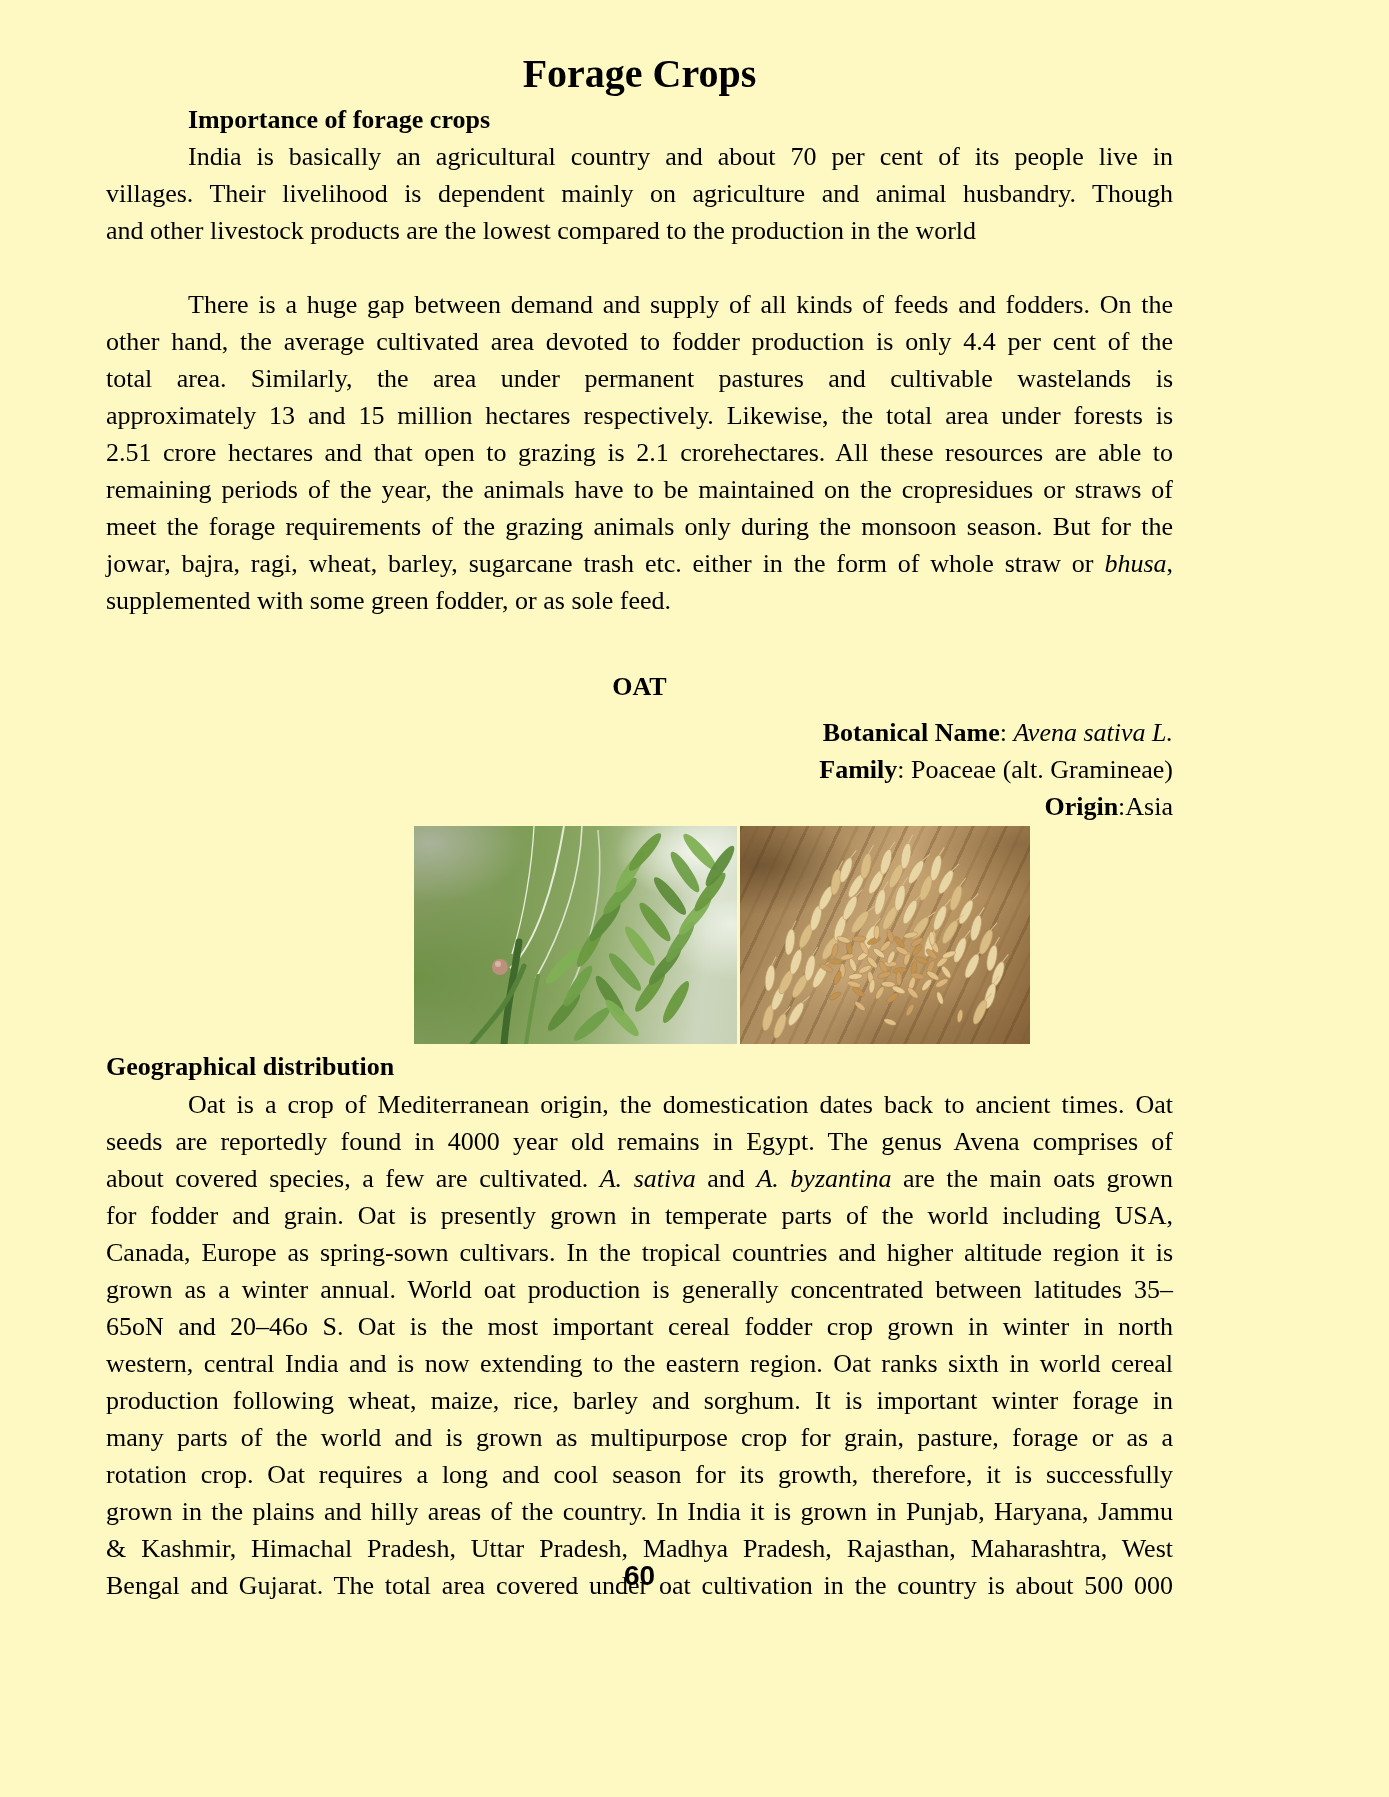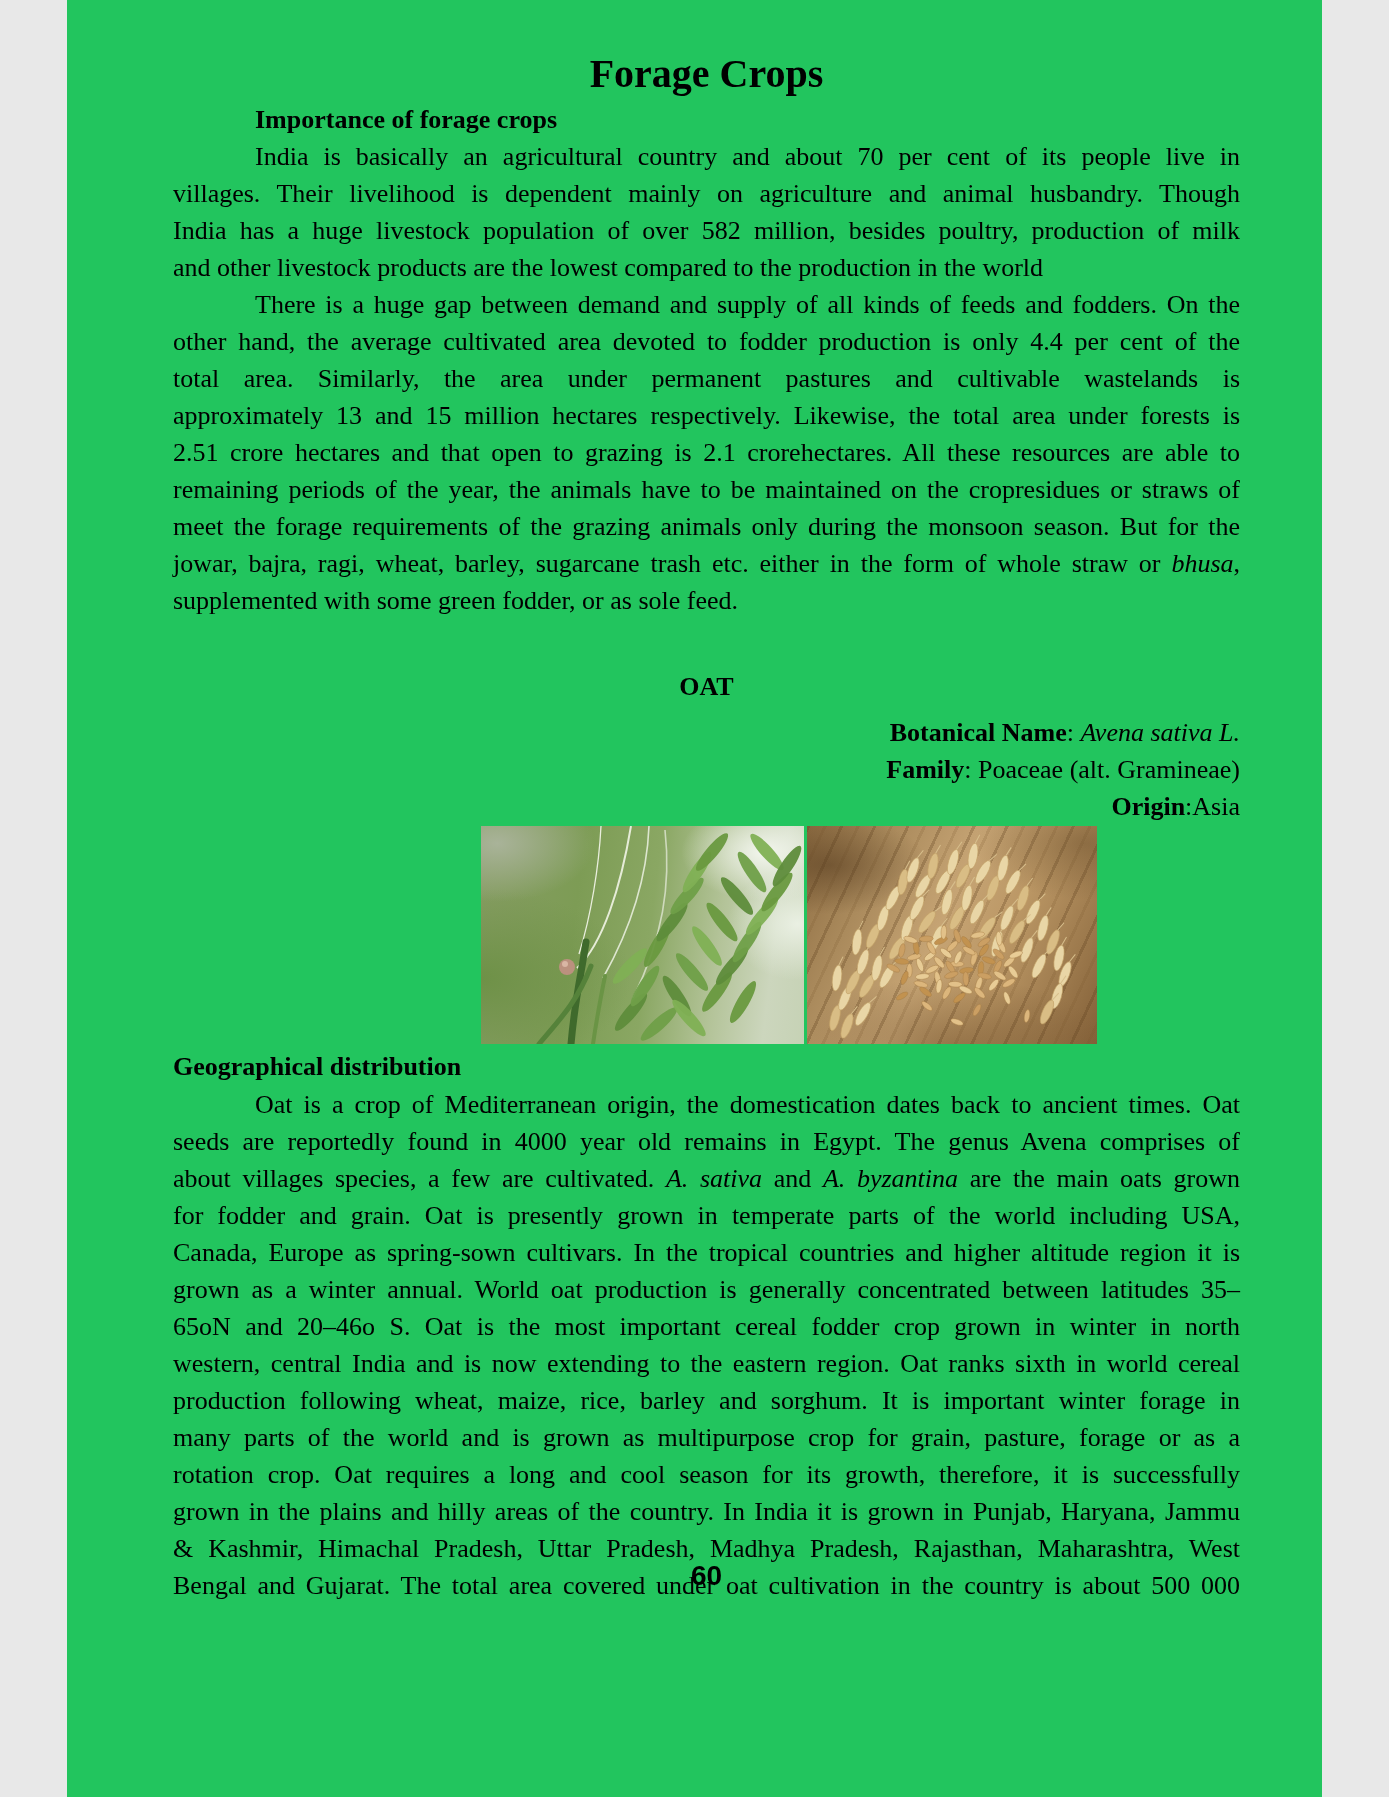--- a/index.html
+++ b/index.html
@@ -1,19 +1,19 @@
 <!DOCTYPE html>
 <html><head>
 <meta charset="utf-8">
 <style>
   html,body{margin:0;padding:0;background:#e8e8e8;}
   .page{
     position:relative;
-    width:1255px;height:1797px;
-    background:#22c55e;
+    width:1389px;height:1797px;
+    background:#fef9c3;
     font-family:"Liberation Serif","DejaVu Serif",serif;
     color:#000;
     overflow:hidden;
     margin:0 auto;
   }
   .abs{position:absolute;}
   .col{left:106px;width:1067px;}
   .title{
     top:50px;
     font-size:40px;font-weight:bold;
@@ -64,21 +64,20 @@
 
 <div class="page">
 
   <div class="abs col title">Forage Crops</div>
 
   <div class="abs h-bold h-indent">Importance of forage crops</div>
 
   <div class="abs col para p1">
       <div class="line j indent"><span>India is basically an agricultural country and about 70 per cent of its people live in</span></div>
       <div class="line j"><span>villages. Their livelihood is dependent mainly on agriculture and animal husbandry. Though</span></div>
-      <div class="line j"><span>India has a huge livestock population of over 582 million, besides poultry, production of milk</span></div>
       <div class="line l"><span>and other livestock products are the lowest compared to the production in the world</span></div>
     </div>
 
   <div class="abs col para p2">
       <div class="line j indent"><span>There is a huge gap between demand and supply of all kinds of feeds and fodders. On the</span></div>
       <div class="line j"><span>other hand, the average cultivated area devoted to fodder production is only 4.4 per cent of the</span></div>
       <div class="line j"><span>total area. Similarly, the area under permanent pastures and cultivable wastelands is</span></div>
       <div class="line j"><span>approximately 13 and 15 million hectares respectively. Likewise, the total area under forests is</span></div>
       <div class="line j"><span>2.51 crore hectares and that open to grazing is 2.1 crorehectares. All these resources are able to</span></div>
       <div class="line j"><span>remaining periods of the year, the animals have to be maintained on the cropresidues or straws of</span></div>
@@ -294,21 +293,21 @@
         <ellipse cx="150" cy="196" rx="6.5" ry="2.6" fill="#e2c189" stroke="#a57c44" stroke-width="0.4" transform="rotate(20 150 196)"></ellipse>
         <ellipse cx="220" cy="190" rx="6.5" ry="2.6" fill="#dcb67c" stroke="#a57c44" stroke-width="0.4" transform="rotate(100 220 190)"></ellipse>
       </svg>
   </div>
 
   <div class="abs col h-bold h-left">Geographical distribution</div>
 
   <div class="abs col para pgeo">
       <div class="line j indent"><span>Oat is a crop of Mediterranean origin, the domestication dates back to ancient times. Oat</span></div>
       <div class="line j"><span>seeds are reportedly found in 4000 year old remains in Egypt. The genus Avena comprises of</span></div>
-      <div class="line j"><span>about villages species, a few are cultivated. </span><i>A. sativa</i><span> and </span><i>A. byzantina</i><span> are the main oats grown</span></div>
+      <div class="line j"><span>about covered species, a few are cultivated. </span><i>A. sativa</i><span> and </span><i>A. byzantina</i><span> are the main oats grown</span></div>
       <div class="line j"><span>for fodder and grain. Oat is presently grown in temperate parts of the world including USA,</span></div>
       <div class="line j"><span>Canada, Europe as spring-sown cultivars. In the tropical countries and higher altitude region it is</span></div>
       <div class="line j"><span>grown as a winter annual. World oat production is generally concentrated between latitudes 35–</span></div>
       <div class="line j"><span>65oN and 20–46o S. Oat is the most important cereal fodder crop grown in winter in north</span></div>
       <div class="line j"><span>western, central India and is now extending to the eastern region. Oat ranks sixth in world cereal</span></div>
       <div class="line j"><span>production following wheat, maize, rice, barley and sorghum. It is important winter forage in</span></div>
       <div class="line j"><span>many parts of the world and is grown as multipurpose crop for grain, pasture, forage or as a</span></div>
       <div class="line j"><span>rotation crop. Oat requires a long and cool season for its growth, therefore, it is successfully</span></div>
       <div class="line j"><span>grown in the plains and hilly areas of the country. In India it is grown in Punjab, Haryana, Jammu</span></div>
       <div class="line j"><span>&amp; Kashmir, Himachal Pradesh, Uttar Pradesh, Madhya Pradesh, Rajasthan, Maharashtra, West</span></div>

